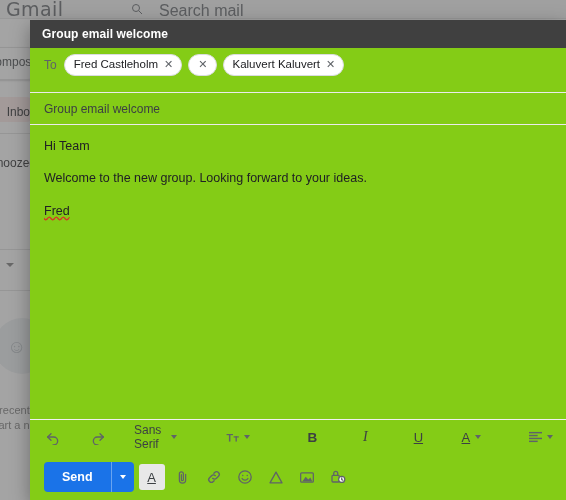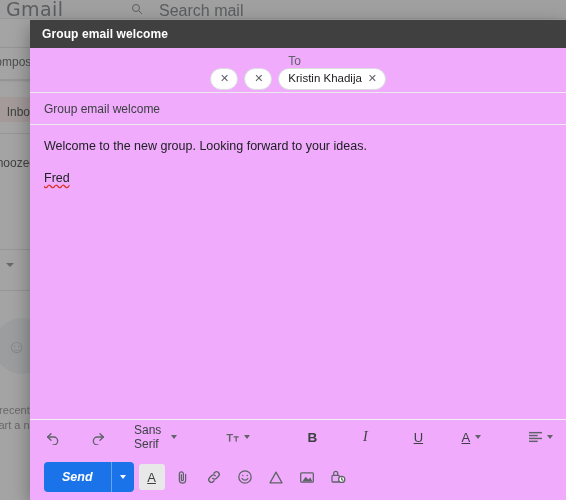--- a/index.html
+++ b/index.html
@@ -42,27 +42,27 @@
   .bg-listrow{position:absolute;left:38px;top:470px;width:528px;height:22px;background:#fff;}
   .bg-chk{position:absolute;left:92px;top:474px;width:12px;height:12px;border:1px solid #9aa0a6;border-radius:1px;}
   .bg-star{position:absolute;left:117px;top:472px;font-size:14px;color:#9aa0a6;}
   .bg-sender{position:absolute;left:177px;top:473px;font-size:12px;font-weight:bold;color:#202124;}
   .bg-subject{position:absolute;left:333px;top:473px;font-size:12px;font-weight:bold;color:#202124;white-space:nowrap;}
   .bg-rowline{position:absolute;left:38px;top:492px;width:528px;height:1px;background:#eaeaea;}
   .bg-strip{position:absolute;left:38px;top:463px;width:528px;height:6px;background:#f1f1f1;}
 
   
   #compose{position:absolute;left:30px;top:20px;width:536px;height:480px;z-index:20;
-           background:#f0abfc;box-shadow:0 6px 18px rgba(0,0,0,.35);display:flex;flex-direction:column;}
+           background:#84cc16;box-shadow:0 6px 18px rgba(0,0,0,.35);display:flex;flex-direction:column;}
   .cmp-header{height:28px;min-height:28px;background:#404040;display:flex;align-items:center;
               padding:0 12px;}
   .cmp-title{color:#fff;font-size:12px;font-weight:bold;letter-spacing:.1px;}
 
-  .cmp-field{display:flex;align-items:center;padding:6px 14px 2px 14px;border-bottom:1px solid #ebebeb;
-             min-height:20px;flex-direction:column;}
+  .cmp-field{display:flex;align-items:center;padding:6px 14px 16px 14px;border-bottom:1px solid #ebebeb;
+             min-height:20px;}
   .cmp-to-label{font-size:12px;color:#5f6368;margin-right:7px;}
   .chips{display:flex;gap:6px;flex-wrap:wrap;}
   .chip{display:inline-flex;align-items:center;gap:6px;border:1px solid #dadce0;border-radius:11px;
         padding:1px 8px 2px 9px;font-size:11.5px;color:#202124;background:#fff;height:17px;line-height:17px;}
   .chip-x{color:#5f6368;font-size:11px;cursor:pointer;}
 
   .cmp-subject{padding:9px 14px 8px 14px;border-bottom:1px solid #ebebeb;font-size:12px;color:#3c4043;}
 
   .cmp-body{flex:1;padding:12px 14px;font-size:12.5px;color:#202124;line-height:1.55;overflow:hidden;}
   .cmp-body p{margin:0 0 13px 0;}
@@ -78,21 +78,21 @@
   .fontsel{display:inline-flex;align-items:center;gap:10px;padding:0 6px;height:26px;cursor:pointer;}
   .fontsel .name{font-size:12px;color:#3c4043;}
   .caret{width:0;height:0;border-left:3.5px solid transparent;border-right:3.5px solid transparent;
          border-top:4px solid #5f6368;}
   .sep{width:1px;height:18px;background:#e0e0e0;margin:0 5px;}
 
   
   .send-bar{display:flex;align-items:center;height:46px;padding:0 14px;gap:0;}
   .send-group{display:flex;align-items:stretch;height:30px;border-radius:4px;overflow:hidden;
               background:#1a73e8;cursor:pointer;}
-  .send-main{display:flex;align-items:center;padding:0 18px;color:#fff;font-size:12.5px;font-weight:bold;font-style:italic;}
+  .send-main{display:flex;align-items:center;padding:0 18px;color:#fff;font-size:12.5px;font-weight:bold;}
   .send-div{width:1px;background:rgba(255,255,255,.35);}
   .send-arrow{display:flex;align-items:center;justify-content:center;width:22px;}
   .send-arrow .caret{border-top-color:#fff;}
   .abtn{display:inline-flex;align-items:center;justify-content:center;width:26px;height:26px;
         color:#5f6368;border-radius:3px;cursor:pointer;margin-left:5px;}
   .abtn.active{background:#e8e8e8;}
   .abtn:first-of-type{margin-left:14px;}
 </style>
 </head>
 <body>
@@ -145,35 +145,37 @@
 <div id="compose">
 
   <div class="cmp-header">
     <div class="cmp-title">Group email welcome</div>
   </div>
 
   <div class="cmp-field">
     <div class="cmp-to-label">To</div>
     <div class="chips">
       <span class="chip">
+        <span>Fred Castleholm</span>
         <span class="chip-x">✕</span>
       </span>
       <span class="chip">
         <span class="chip-x">✕</span>
       </span>
       <span class="chip">
-        <span>Kristin Khadija</span>
+        <span>Kaluvert Kaluvert</span>
         <span class="chip-x">✕</span>
       </span>
     </div>
   </div>
 
   <div class="cmp-subject">Group email welcome</div>
 
   <div class="cmp-body">
+    <p>Hi Team</p>
     <p>Welcome to the new group. Looking forward to your ideas.</p>
     <p class="tight misspell" style="display:inline-block">Fred</p>
   </div>
 
   <div class="fmt-bar">
     <div class="tbtn">
       <svg width="16" height="16" viewBox="0 0 24 24" fill="none" stroke="#5f6368" stroke-width="2" stroke-linecap="round" stroke-linejoin="round">
         <polyline points="9,7 4,12 9,17"></polyline>
           <path d="M4 12h9a6 6 0 0 1 0 12h-1"></path>
       </svg>

